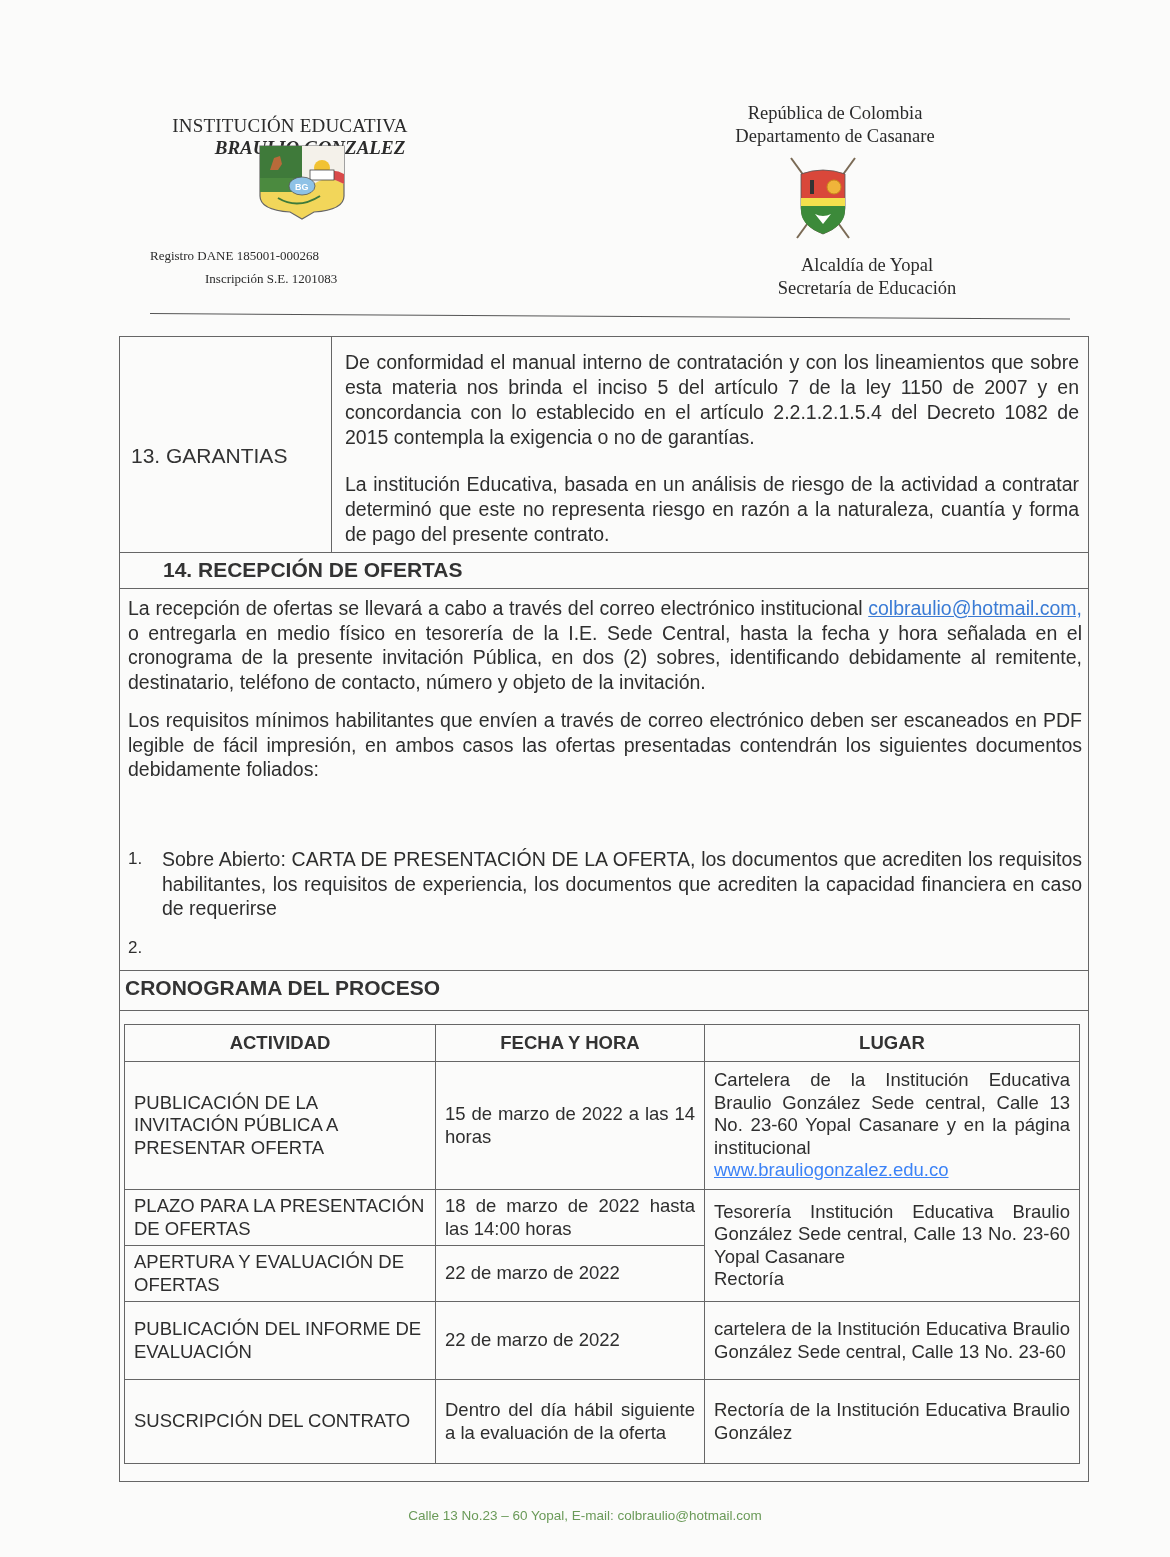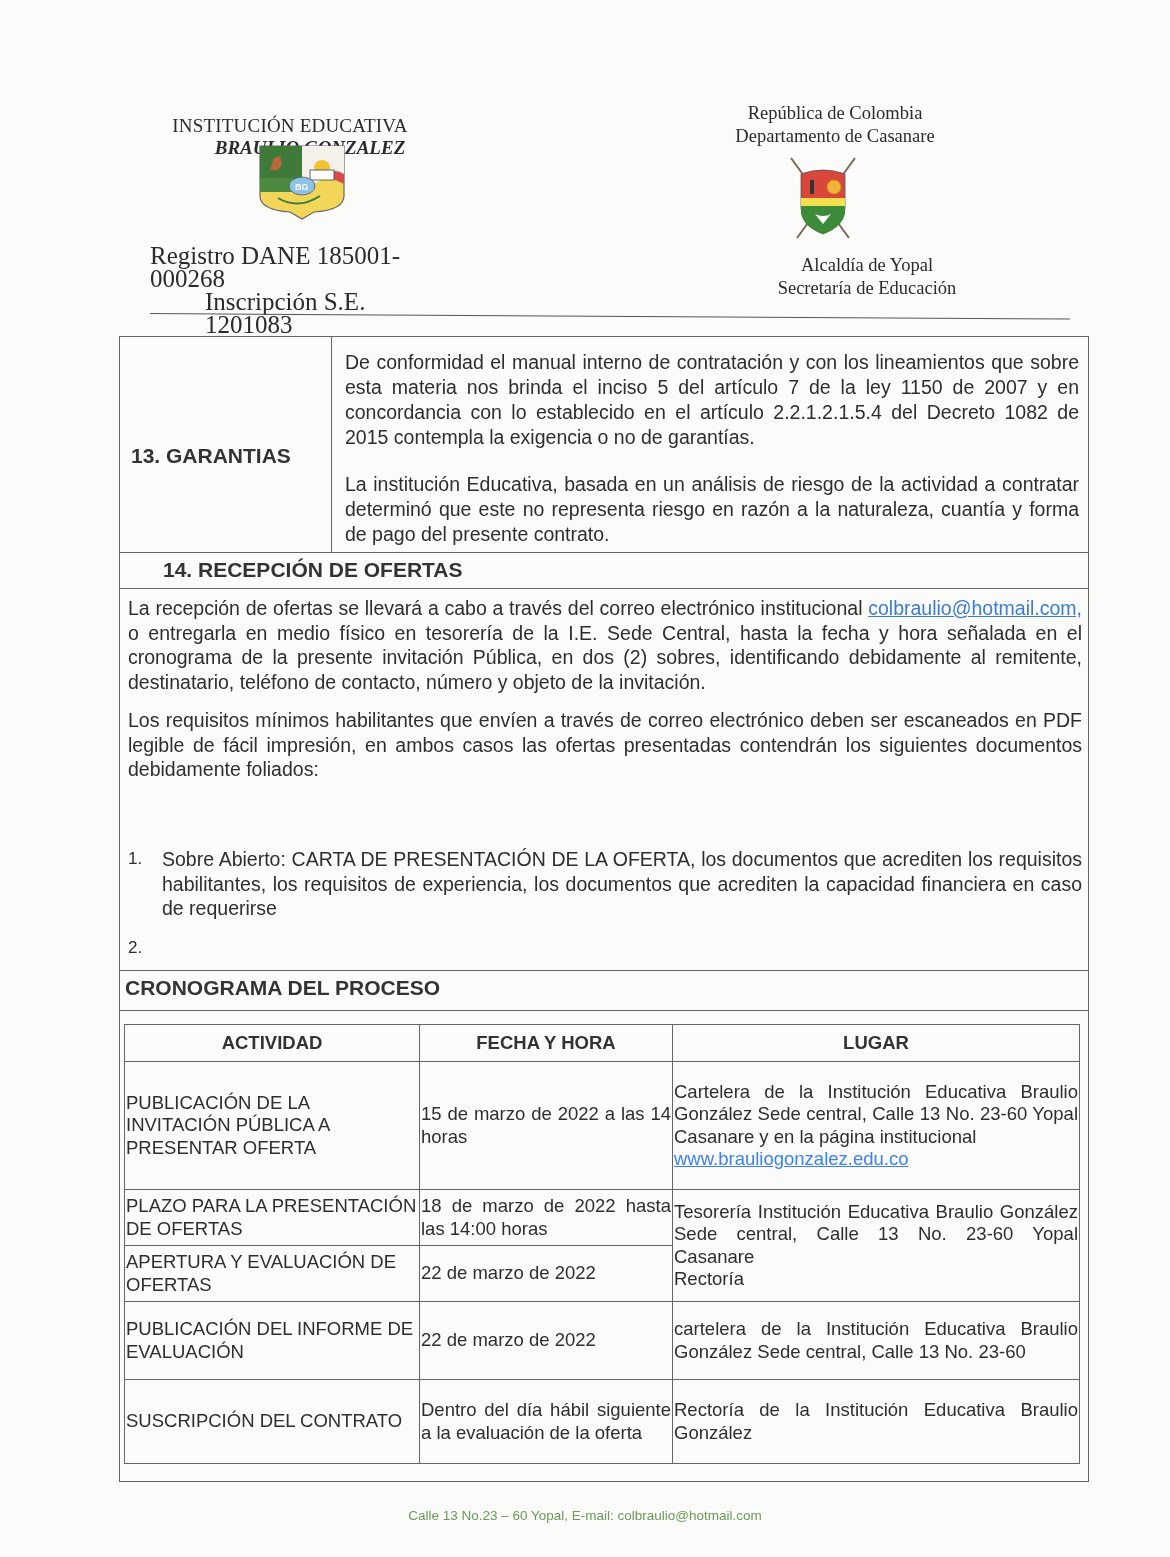--- a/index.html
+++ b/index.html
@@ -9,37 +9,37 @@
   }
   .serif { font-family: "Liberation Serif", "DejaVu Serif", serif; }
   .sans { font-family: "Liberation Sans", "DejaVu Sans", sans-serif; }
 
   
   .hdr-left { position: absolute; left: 140px; top: 92px; width: 300px; text-align: center; margin-top: 23px; }
   .hdr-left .l1 { font-size: 19px; letter-spacing: 0.2px; }
   .hdr-left .l2 { font-size: 19px; font-weight: bold; font-style: italic; margin-left: 40px; }
   .shield-left { position: absolute; left: 258px; top: 144px; width: 88px; height: 76px; }
   .reg-block { position: absolute; left: 150px; top: 244px; width: 290px; }
-  .reg-block div { font-size: 25px; line-height: 23px; }
+  .reg-block div { font-size: 13px; line-height: 23px; }
   .reg-block .r2 { margin-left: 55px; }
 
   .hdr-right { position: absolute; left: 700px; top: 102px; width: 270px; text-align: center; }
   .hdr-right div { font-size: 18.5px; line-height: 23px; }
   .shield-right { position: absolute; left: 783px; top: 154px; width: 80px; height: 88px; }
   .hdr-right2 { position: absolute; left: 732px; top: 254px; width: 270px; text-align: center; }
   .hdr-right2 div { font-size: 18.5px; line-height: 23px; }
 
   .hdr-line { position: absolute; left: 150px; top: 313px; width: 920px; height: 0; border-top: 1.5px solid #555; transform: rotate(0.35deg); transform-origin: left; }
 
   
   .frame { position: absolute; left: 119px; top: 336px; width: 970px; height: 1146px; border: 1.5px solid #666; box-sizing: border-box; }
 
   .sec13 { position: absolute; left: 119px; top: 336px; width: 970px; height: 216px; }
   .sec13 .lbl-cell { position: absolute; left: 0; top: 0; width: 212px; height: 216px; border-right: 1.5px solid #666; display: flex; align-items: center; }
-  .sec13 .lbl-cell span { font-size: 21px; font-weight: bold; margin-left: 12px; color: #333; margin-top: 24px; }
+  .sec13 .lbl-cell span { font-size: 21px; font-weight: normal; margin-left: 12px; color: #333; margin-top: 24px; }
   .sec13 .txt-cell { position: absolute; left: 222px; top: 10px; width: 742px; }
   .sec13 p { margin: 4px; font-size: 19.5px; line-height: 25px; text-align: justify; color: #2e2e2e; }
   .sec13 p + p { margin-top: 22px; }
 
   .rule { position: absolute; left: 119px; width: 970px; border-top: 1.5px solid #666; height: 0; }
 
   .sec14-title { position: absolute; left: 130px; top: 558px; font-size: 21px; font-weight: bold; color: #333; margin-left: 33px; }
   .sec14-body { position: absolute; left: 128px; top: 596px; width: 954px; }
   .sec14-body p { margin: 0; font-size: 19.5px; line-height: 24.5px; text-align: justify; color: #2e2e2e; }
   .sec14-body p + p { margin-top: 14px; }
@@ -47,21 +47,21 @@
 
   .list { position: absolute; left: 128px; top: 847px; width: 954px; margin: 0; padding: 0; list-style: none; }
   .list li { position: relative; padding-left: 34px; font-size: 19.5px; line-height: 24.5px; text-align: justify; color: #2e2e2e; }
   .list li + li { margin-top: 15px; }
   .list .num { position: absolute; left: 0; top: 0; font-size: 17px; }
 
   .crono-title { position: absolute; left: 125px; top: 976px; font-size: 21px; font-weight: bold; color: #333; }
 
   
   table.sched { position: absolute; left: 124px; top: 1024px; width: 956px; border-collapse: collapse; }
-  table.sched th, table.sched td { border: 1.5px solid #666; font-size: 18.5px; line-height: 22.5px; color: #2e2e2e; vertical-align: middle; padding: 4px 1px; }
+  table.sched th, table.sched td { border: 1.5px solid #666; font-size: 18.5px; line-height: 22.5px; color: #2e2e2e; vertical-align: middle; padding: 4px 9px; }
   table.sched th { font-weight: bold; text-align: center; height: 28px; color: #333; }
   table.sched td.c1 { width: 292px; }
   table.sched td.c2 { width: 250px; text-align: justify; }
   table.sched td.c3 { text-align: justify; }
   .web-link { color: #3b82f6; text-decoration: underline; }
 
   .footer { position: absolute; left: 0; width: 1170px; top: 1508px; text-align: center; font-size: 13.5px; color: #6a9a58; }
 </style>
 </head>
 <body>

